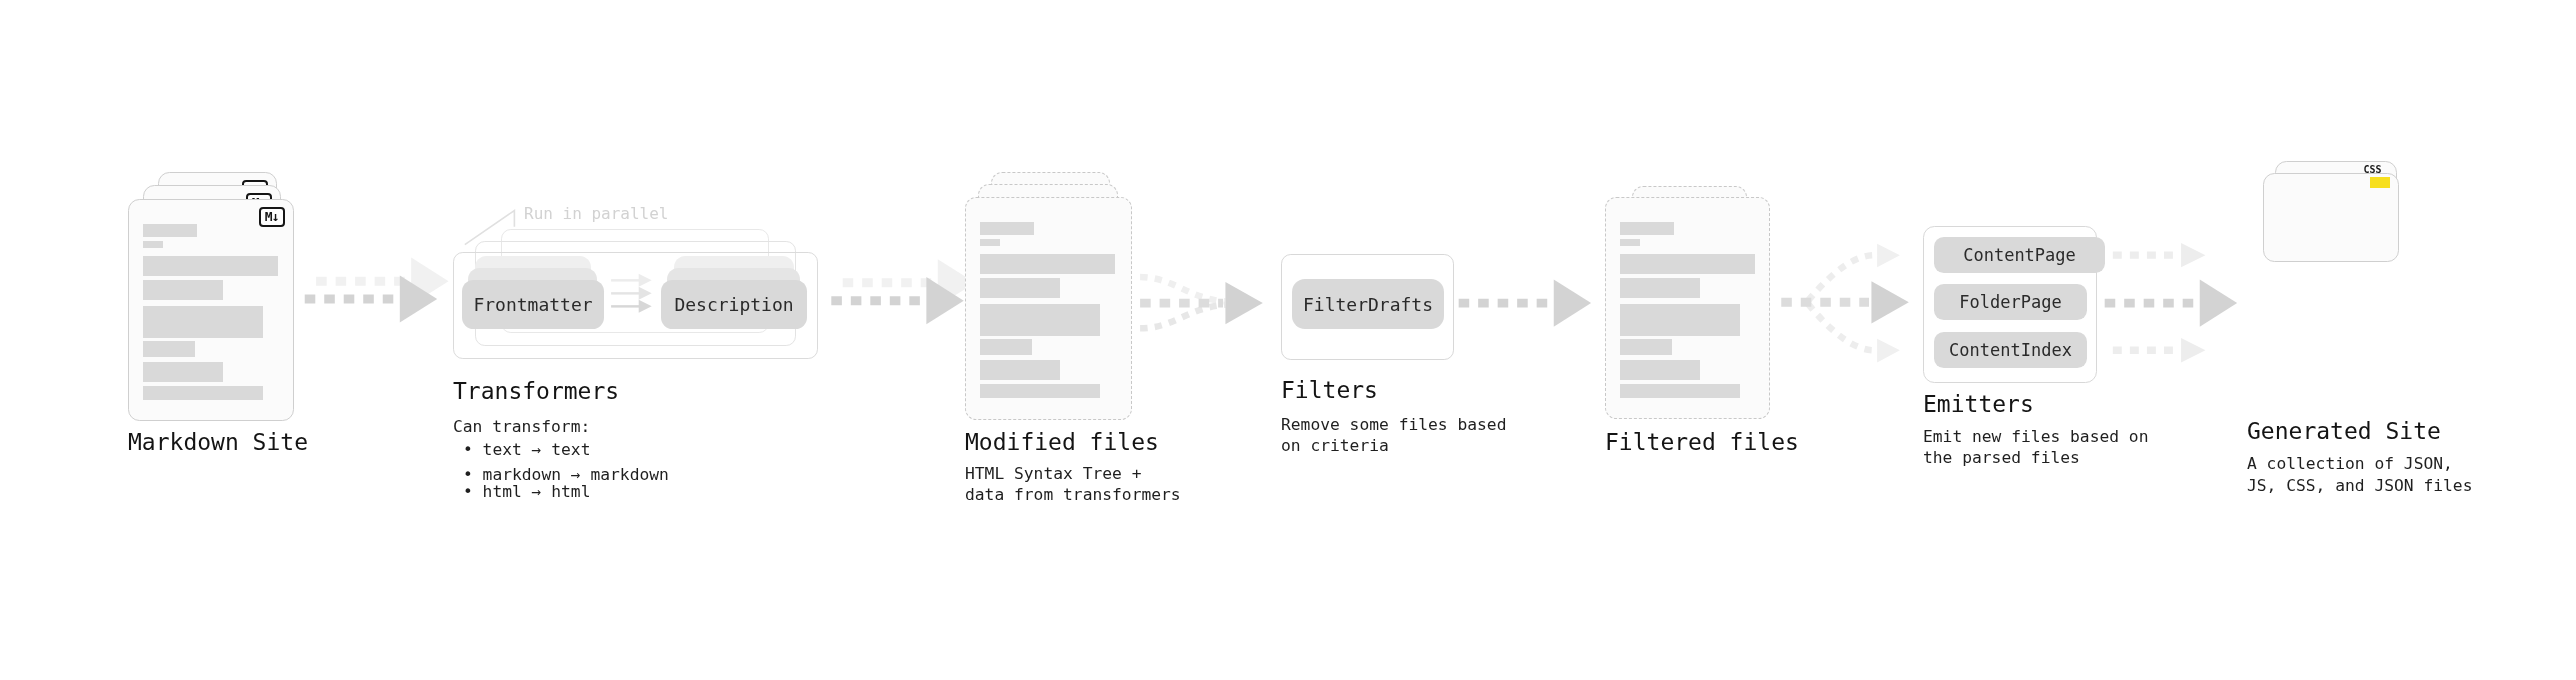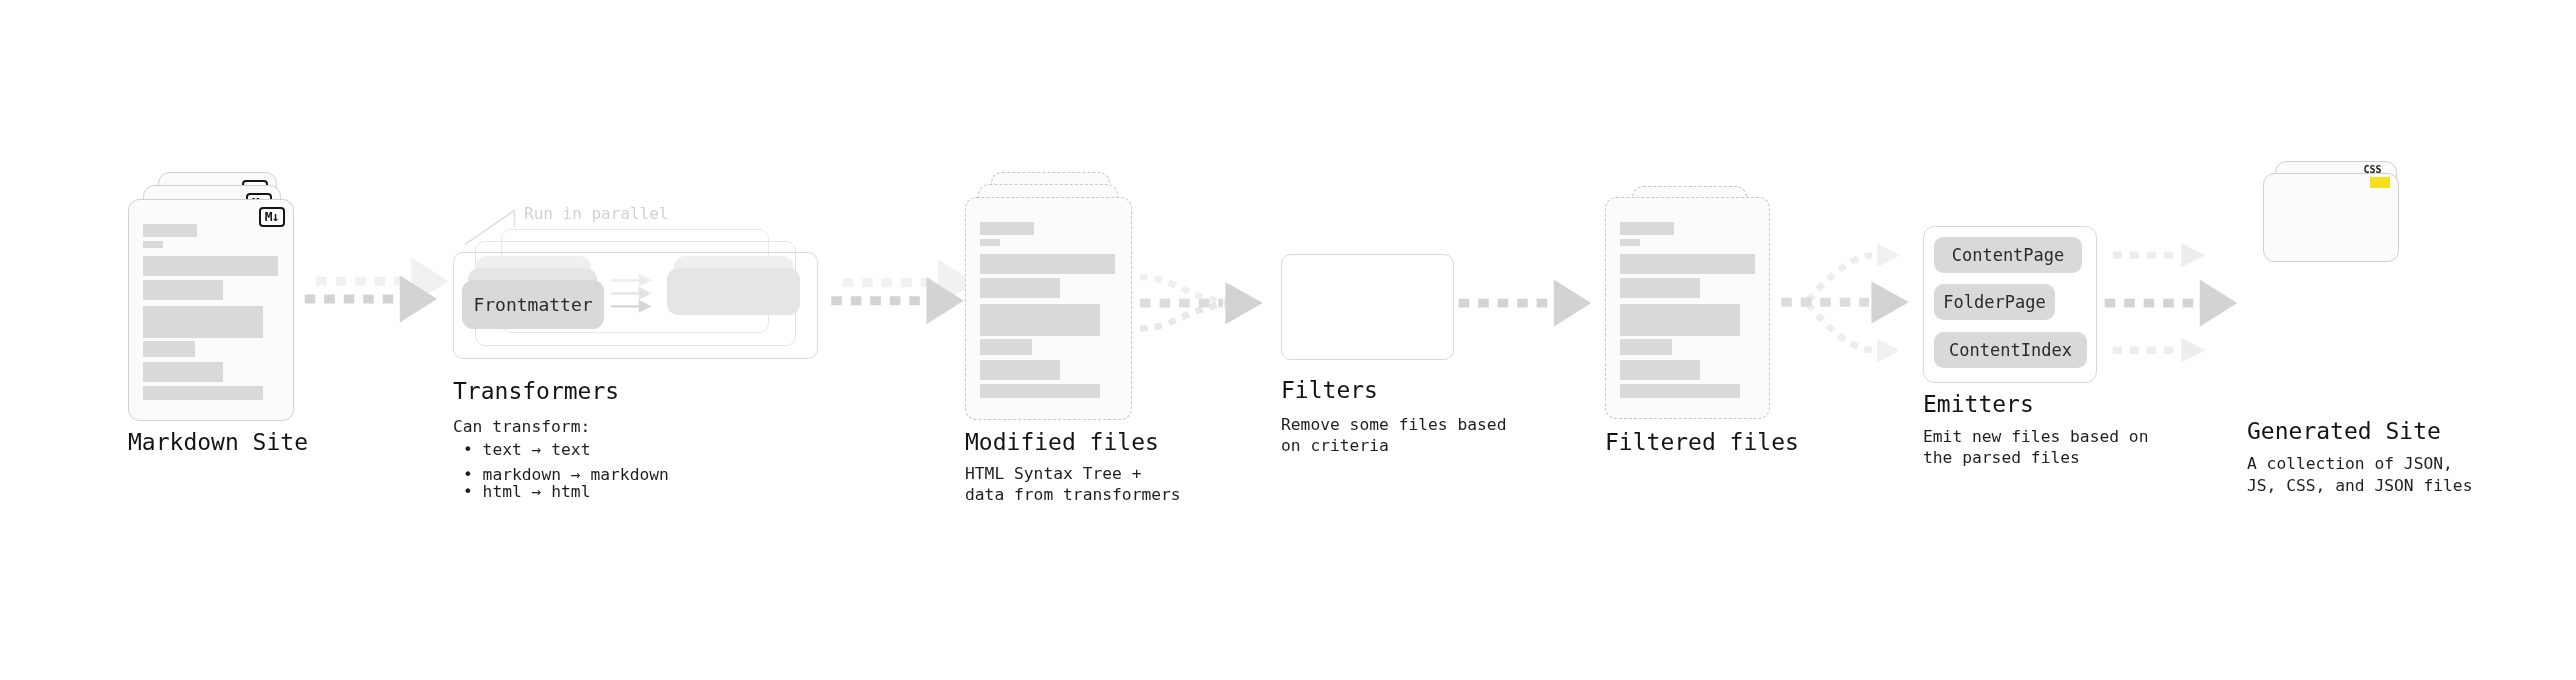--- a/index.html
+++ b/index.html
@@ -128,20 +128,23 @@
   <div class="annot" style="left:524px;top:204px">Run in parallel</div>
 
   <div class="chip ghost2" style="left:475px;top:256px;width:116px;height:46px"></div>
   <div class="chip ghost1" style="left:468px;top:268px;width:129px;height:47px"></div>
   <div class="chip" style="left:462px;top:280px;width:142px;height:49px">
     <span>Frontmatter</span>
   </div>
 
   <div class="chip ghost2" style="left:674px;top:256px;width:120px;height:46px"></div>
   <div class="chip ghost1" style="left:667px;top:268px;width:133px;height:47px"></div>
+  <div class="chip" style="left:661px;top:280px;width:146px;height:49px">
+    <span>Description</span>
+  </div>
 
   <div class="h" style="left:453px;top:379px">Transformers</div>
   <div class="t" style="left:453px;top:416px">Can transform:</div>
   <div class="t" style="left:463px;top:439px">• text → text</div>
   <div class="t" style="left:463px;top:464px">• markdown → markdown</div>
   <div class="t" style="left:463px;top:481px">• html → html</div>
 
   <div class="card dashedc" style="left:991px;top:172px;width:119px;height:89px"></div>
   <div class="card dashedc" style="left:978px;top:184px;width:140px;height:89px"></div>
   <div class="card dashedc" style="left:965px;top:197px;width:167px;height:223px">
@@ -152,42 +155,45 @@
     <div class="bar b5"></div>
     <div class="bar b6"></div>
     <div class="bar b7"></div>
     <div class="bar b8"></div>
   </div>
   <div class="h" style="left:965px;top:430px">Modified files</div>
   <div class="t" style="left:965px;top:463px">HTML Syntax Tree +</div>
   <div class="t" style="left:965px;top:484px">data from transformers</div>
 
   <div class="panel" style="left:1281px;top:254px;width:173px;height:106px"></div>
+  <div class="chip" style="left:1292px;top:279px;width:152px;height:50px;border-radius:13px">
+    <span>FilterDrafts</span>
+  </div>
   <div class="h" style="left:1281px;top:378px">Filters</div>
   <div class="t" style="left:1281px;top:414px">Remove some files based</div>
   <div class="t" style="left:1281px;top:435px">on criteria</div>
 
   <div class="card dashedc" style="left:1632px;top:186px;width:115px;height:89px"></div>
   <div class="card dashedc" style="left:1605px;top:197px;width:165px;height:222px">
     <div class="bar b1"></div>
     <div class="bar b2"></div>
     <div class="bar b3"></div>
     <div class="bar b4"></div>
     <div class="bar b5"></div>
     <div class="bar b6"></div>
     <div class="bar b7"></div>
     <div class="bar b8"></div>
   </div>
   <div class="h" style="left:1605px;top:430px">Filtered files</div>
 
   <div class="panel" style="left:1923px;top:226px;width:174px;height:157px;border-radius:11.4px"></div>
-  <div class="chip chip-sm" style="left:1934px;top:237px;width:148px;height:36px">
+  <div class="chip chip-sm" style="left:1934px;top:237px;width:171px;height:36px">
     <span>ContentPage</span>
   </div>
-  <div class="chip chip-sm" style="left:1934px;top:284px;width:121px;height:36px">
+  <div class="chip chip-sm" style="left:1934px;top:284px;width:153px;height:36px">
     <span>FolderPage</span>
   </div>
   <div class="chip chip-sm" style="left:1934px;top:332px;width:153px;height:36px">
     <span>ContentIndex</span>
   </div>
   <div class="h" style="left:1923px;top:392px">Emitters</div>
   <div class="t" style="left:1923px;top:426px">Emit new files based on</div>
   <div class="t" style="left:1923px;top:447px">the parsed files</div>
 
   <div class="card" style="left:2275px;top:161px;width:122px;height:89px">

